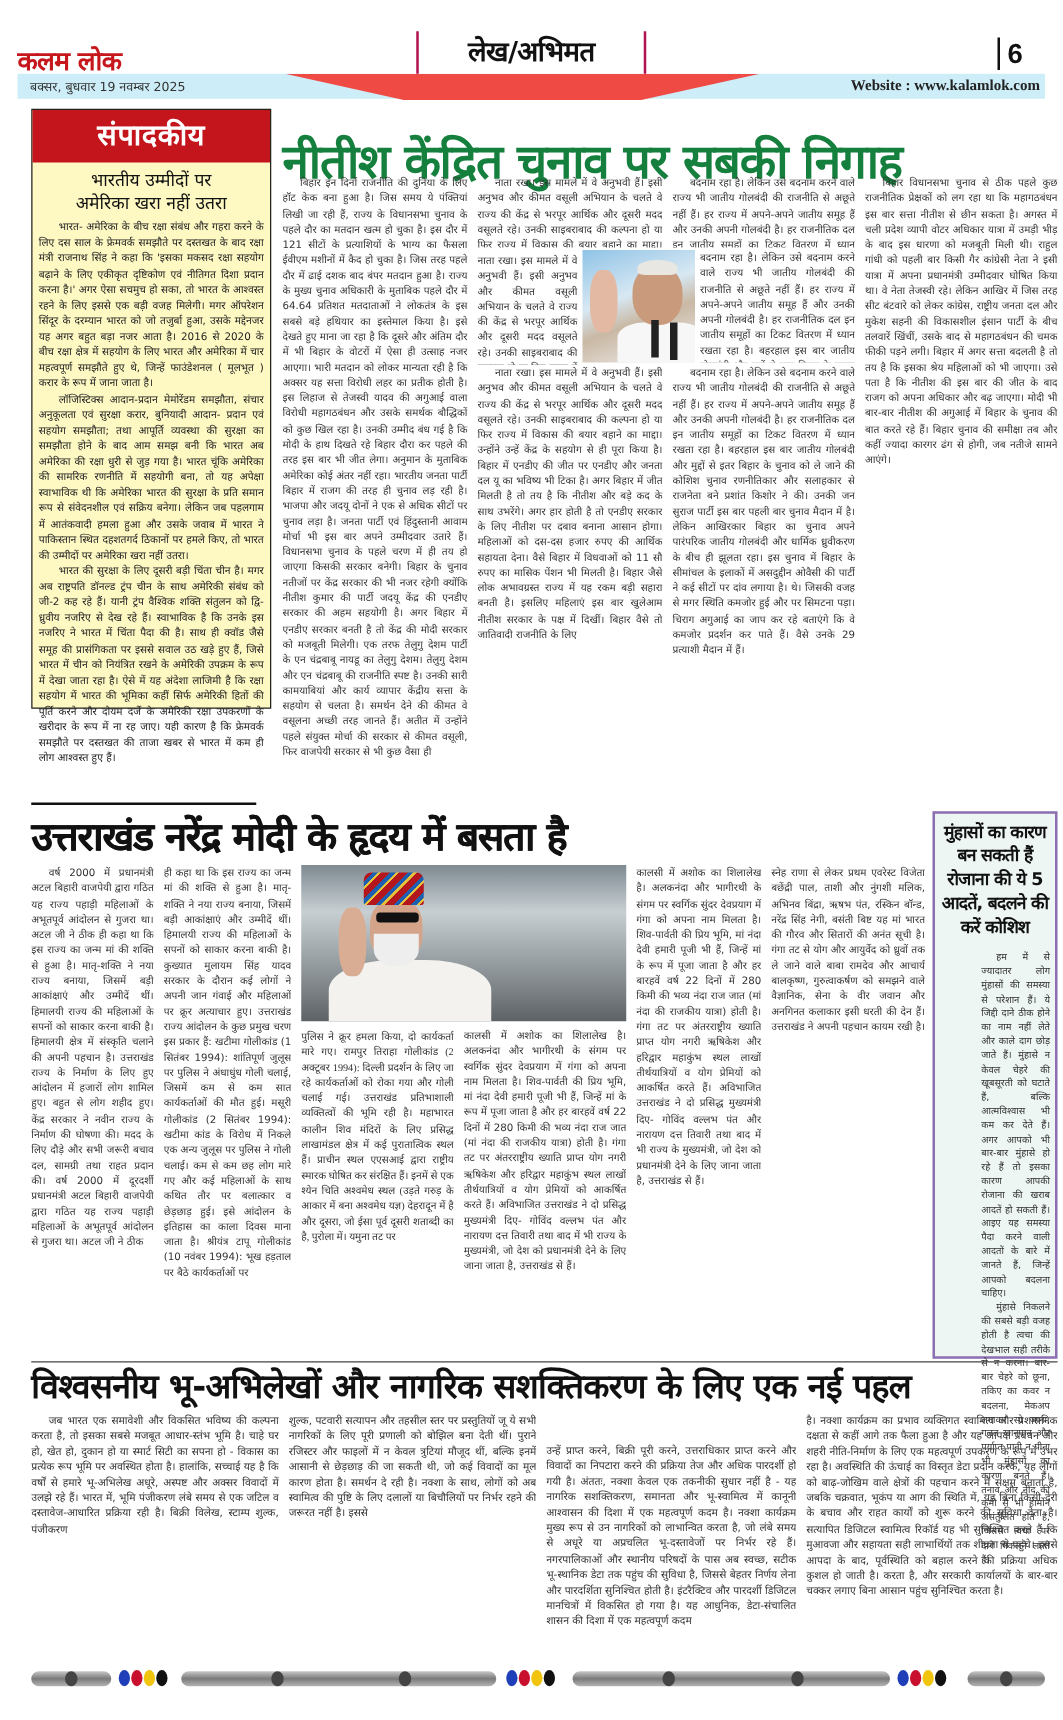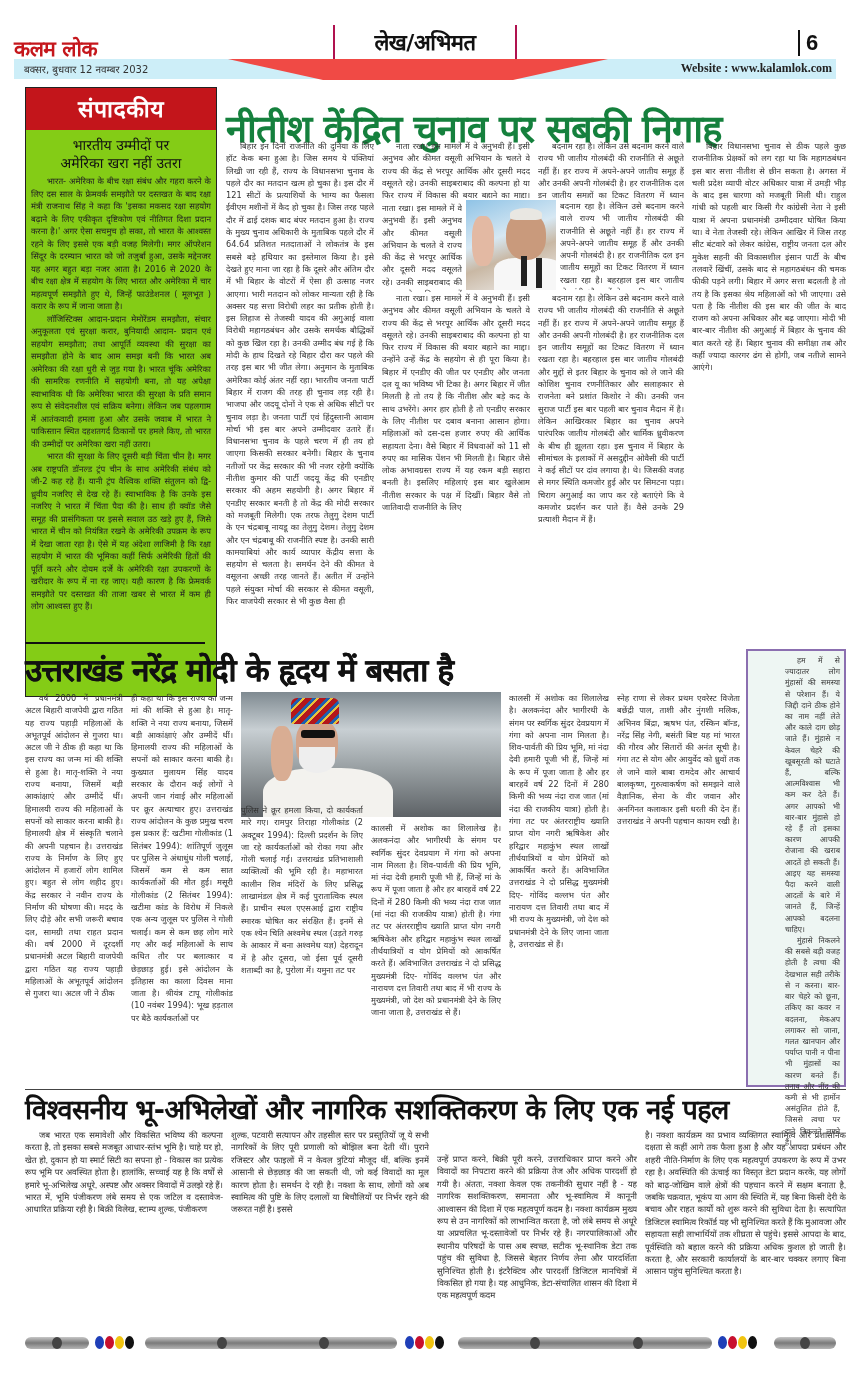--- a/index.html
+++ b/index.html
@@ -11,21 +11,21 @@
   .brand { position: absolute; left: 14px; top: 34px; font-family: "DejaVu Sans", sans-serif; font-weight: bold; font-size: 21px; color: #c5171c; letter-spacing: -0.5px; }
   .section-box { position: absolute; left: 333px; top: 25px; width: 184px; height: 35px; border-left: 2px solid #b0124f; border-right: 2px solid #b0124f; text-align: center; }
   .section-title { font-family: "DejaVu Sans", sans-serif; font-weight: bold; font-size: 22px; color: #111; line-height: 35px; letter-spacing: -0.5px; }
   .page-no { position: absolute; left: 798px; top: 30px; border-left: 2px solid #111; padding-left: 6px; font-family: "Liberation Sans", sans-serif; font-size: 22px; font-weight: bold; color: #111; line-height: 26px; }
   .dateline { position: absolute; left: 14px; top: 59px; width: 822px; height: 20px; background: #cdeef8; }
   .dateline .date { position: absolute; left: 10px; top: 3px; font-size: 10px; font-family: "DejaVu Sans", sans-serif; color: #333; }
   .dateline .web { position: absolute; right: 4px; top: 2px; font-size: 12px; font-family: "Liberation Serif", serif; color: #222; font-weight: bold; }
   .red-band { position: absolute; left: 228px; top: 59px; width: 380px; height: 21px; background: #f04a45; clip-path: polygon(0 0, 100% 0, 75% 100%, 25% 100%); }
 
   
-  .editorial { position: absolute; left: 25px; top: 87px; width: 192px; height: 610px; background: #84cc16; border: 1.5px solid #222; }
+  .editorial { position: absolute; left: 25px; top: 87px; width: 192px; height: 480px; background: #fef9c3; border: 1.5px solid #222; }
   .editorial-head { height: 42px; background: #c3151b; color: #fff; text-align: center; font-family: "DejaVu Sans", sans-serif; font-weight: bold; font-size: 23px; line-height: 42px; letter-spacing: 0.5px; }
   .editorial-title { text-align: center; font-size: 14px; line-height: 18px; color: #111; margin-top: 6px; font-family: "DejaVu Sans", sans-serif; }
   .editorial-body { padding: 3px 5px 0 5px; font-size: 8.3px; line-height: 12.5px; text-align: justify; color: #222; font-family: "DejaVu Sans", sans-serif; }
   .editorial-body p { text-indent: 16px; }
 
   
   .h1 { position: absolute; left: 226px; top: 87px; width: 620px; font-family: "DejaVu Sans", sans-serif; font-weight: bold; font-size: 38px; line-height: 44px; color: #15803d; letter-spacing: -1px; white-space: nowrap; margin-top: 20px; }
   .art1 { position: absolute; left: 226px; top: 140px; width: 620px; height: 500px; }
   .col { position: absolute; font-size: 8.2px; line-height: 12.3px; text-align: justify; color: #333; font-family: "DejaVu Sans", sans-serif; overflow: hidden; }
   .col p { text-indent: 14px; }
@@ -54,39 +54,39 @@
   .sidebox { position: absolute; left: 746px; top: 649px; width: 100px; height: 438px; border: 2px solid #8b6fb0; background: #eef6f3; }
   .sidebox-head { font-family: "DejaVu Sans", sans-serif; font-weight: bold; font-size: 14px; line-height: 19px; text-align: center; color: #111; padding: 6px 2px 4px 2px; letter-spacing: -0.6px; }
   .sidebox-body { padding: 4px 4px; font-size: 7.6px; line-height: 11.2px; text-align: justify; color: #333; font-family: "DejaVu Sans", sans-serif; margin-left: 33px; }
   .sidebox-body p { text-indent: 12px; }
 
   .rule2 { position: absolute; left: 25px; top: 1089px; width: 821px; height: 1px; background: #444; }
 
   
   .h3 { position: absolute; left: 25px; top: 1093px; width: 821px; font-family: "DejaVu Sans", sans-serif; font-weight: bold; font-size: 27px; line-height: 34px; color: #111; letter-spacing: -0.5px; white-space: nowrap; }
   .art3 { position: absolute; left: 25px; top: 1130px; width: 821px; height: 200px; }
-  .art3 .col { font-size: 8.4px; line-height: 12.4px; font-family: Liberation Serif, serif; }
+  .art3 .col { font-size: 8.4px; line-height: 12.4px; }
 
   
   .regbar { position: absolute; top: 1337px; height: 12px; border-radius: 6px; background: linear-gradient(180deg, #c7c7c7 0%, #7a7a7a 50%, #b5b5b5 100%); }
   .regbar .knob { position: absolute; top: 0; width: 10px; height: 12px; border-radius: 50%; background: #444; }
   .dots { position: absolute; top: 1336px; display: flex; gap: 1px; }
   .dots span { width: 9px; height: 13px; border-radius: 50%; display: inline-block; }
 </style>
 </head>
 <body>
 
 <div class="masthead">
   <div class="brand">कलम लोक</div>
   <div class="section-box">
     <div class="section-title">लेख/अभिमत</div>
   </div>
   <div class="page-no">6</div>
   <div class="dateline">
-    <span class="date">बक्सर, बुधवार 12 नवम्बर 2032</span>
+    <span class="date">बक्सर, बुधवार 19 नवम्बर 2025</span>
     <span class="web">Website : www.kalamlok.com</span>
   </div>
   <div class="red-band"></div>
 </div>
 
 <div class="editorial">
   <div class="editorial-head">संपादकीय</div>
   <div class="editorial-title">
     <div>भारतीय उम्मीदों पर</div>
     <div>अमेरिका खरा नहीं उतरा</div>
@@ -145,35 +145,36 @@
       <p style="text-indent:0">ही कहा था कि इस राज्य का जन्म मां की शक्ति से हुआ है। मातृ-शक्ति ने नया राज्य बनाया, जिसमें बड़ी आकांक्षाएं और उम्मीदें थीं। हिमालयी राज्य की महिलाओं के सपनों को साकार करना बाकी है। कुख्यात मुलायम सिंह यादव सरकार के दौरान कई लोगों ने अपनी जान गंवाई और महिलाओं पर क्रूर अत्याचार हुए। उत्तराखंड राज्य आंदोलन के कुछ प्रमुख चरण इस प्रकार हैं: खटीमा गोलीकांड (1 सितंबर 1994): शांतिपूर्ण जुलूस पर पुलिस ने अंधाधुंध गोली चलाई, जिसमें कम से कम सात कार्यकर्ताओं की मौत हुई। मसूरी गोलीकांड (2 सितंबर 1994): खटीमा कांड के विरोध में निकले एक अन्य जुलूस पर पुलिस ने गोली चलाई। कम से कम छह लोग मारे गए और कई महिलाओं के साथ कथित तौर पर बलात्कार व छेड़छाड़ हुई। इसे आंदोलन के इतिहास का काला दिवस माना जाता है। श्रीयंत्र टापू गोलीकांड (10 नवंबर 1994): भूख हड़ताल पर बैठे कार्यकर्ताओं पर</p>
     </div>
   <div class="modi-photo" style="left:216px;top:0;">
     <div class="coat"></div>
     <div class="face"></div>
     <div class="beard"></div>
     <div class="glasses"></div>
     <div class="cap"></div>
     <div class="hands"></div>
   </div>
-  <div class="col" style="left:216px;top:112px;width:122px;height:265px;">
+  <div class="col" style="left:216px;top:132px;width:122px;height:265px;font-family:Liberation Serif, serif;">
       <p style="text-indent:0">पुलिस ने क्रूर हमला किया, दो कार्यकर्ता मारे गए। रामपुर तिराहा गोलीकांड (2 अक्टूबर 1994): दिल्ली प्रदर्शन के लिए जा रहे कार्यकर्ताओं को रोका गया और गोली चलाई गई। उत्तराखंड प्रतिभाशाली व्यक्तित्वों की भूमि रही है। महाभारत कालीन शिव मंदिरों के लिए प्रसिद्ध लाखामंडल क्षेत्र में कई पुरातात्विक स्थल हैं। प्राचीन स्थल एएसआई द्वारा राष्ट्रीय स्मारक घोषित कर संरक्षित हैं। इनमें से एक श्येन चिति अश्वमेध स्थल (उड़ते गरुड़ के आकार में बना अश्वमेध यज्ञ) देहरादून में है और दूसरा, जो ईसा पूर्व दूसरी शताब्दी का है, पुरोला में। यमुना तट पर</p>
     </div>
   <div class="col" style="left:346px;top:130px;width:130px;height:265px;">
       <p style="text-indent:0">कालसी में अशोक का शिलालेख है। अलकनंदा और भागीरथी के संगम पर स्वर्गिक सुंदर देवप्रयाग में गंगा को अपना नाम मिलता है। शिव-पार्वती की प्रिय भूमि, मां नंदा देवी हमारी पूजी भी हैं, जिन्हें मां के रूप में पूजा जाता है और हर बारहवें वर्ष 22 दिनों में 280 किमी की भव्य नंदा राज जात (मां नंदा की राजकीय यात्रा) होती है। गंगा तट पर अंतरराष्ट्रीय ख्याति प्राप्त योग नगरी ऋषिकेश और हरिद्वार महाकुंभ स्थल लाखों तीर्थयात्रियों व योग प्रेमियों को आकर्षित करते हैं। अविभाजित उत्तराखंड ने दो प्रसिद्ध मुख्यमंत्री दिए- गोविंद वल्लभ पंत और नारायण दत्त तिवारी तथा बाद में भी राज्य के मुख्यमंत्री, जो देश को प्रधानमंत्री देने के लिए जाना जाता है, उत्तराखंड से हैं।</p>
     </div>
   <div class="col" style="left:484px;top:0;width:100px;height:395px;">
       <p style="text-indent:0">कालसी में अशोक का शिलालेख है। अलकनंदा और भागीरथी के संगम पर स्वर्गिक सुंदर देवप्रयाग में गंगा को अपना नाम मिलता है। शिव-पार्वती की प्रिय भूमि, मां नंदा देवी हमारी पूजी भी हैं, जिन्हें मां के रूप में पूजा जाता है और हर बारहवें वर्ष 22 दिनों में 280 किमी की भव्य नंदा राज जात (मां नंदा की राजकीय यात्रा) होती है। गंगा तट पर अंतरराष्ट्रीय ख्याति प्राप्त योग नगरी ऋषिकेश और हरिद्वार महाकुंभ स्थल लाखों तीर्थयात्रियों व योग प्रेमियों को आकर्षित करते हैं। अविभाजित उत्तराखंड ने दो प्रसिद्ध मुख्यमंत्री दिए- गोविंद वल्लभ पंत और नारायण दत्त तिवारी तथा बाद में भी राज्य के मुख्यमंत्री, जो देश को प्रधानमंत्री देने के लिए जाना जाता है, उत्तराखंड से हैं।</p>
     </div>
   <div class="col" style="left:592px;top:0;width:123px;height:395px;">
       <p style="text-indent:0">स्नेह राणा से लेकर प्रथम एवरेस्ट विजेता बछेंद्री पाल, ताशी और नुंगशी मलिक, अभिनव बिंद्रा, ऋषभ पंत, रस्किन बॉन्ड, नरेंद्र सिंह नेगी, बसंती बिष्ट यह मां भारत की गौरव और सितारों की अनंत सूची है। गंगा तट से योग और आयुर्वेद को ध्रुवों तक ले जाने वाले बाबा रामदेव और आचार्य बालकृष्ण, गुरुत्वाकर्षण को समझने वाले वैज्ञानिक, सेना के वीर जवान और अनगिनत कलाकार इसी धरती की देन हैं। उत्तराखंड ने अपनी पहचान कायम रखी है।</p>
     </div>
 </div>
 
 <div class="sidebox">
+  <div class="sidebox-head">मुंहासों का कारण बन सकती हैं रोजाना की ये 5 आदतें, बदलने की करें कोशिश</div>
   <div class="sidebox-body">
     <p>हम में से ज्यादातर लोग मुंहासों की समस्या से परेशान हैं। ये जिद्दी दाने ठीक होने का नाम नहीं लेते और काले दाग छोड़ जाते हैं। मुंहासे न केवल चेहरे की खूबसूरती को घटाते हैं, बल्कि आत्मविश्वास भी कम कर देते हैं। अगर आपको भी बार-बार मुंहासे हो रहे हैं तो इसका कारण आपकी रोजाना की खराब आदतें हो सकती हैं। आइए यह समस्या पैदा करने वाली आदतों के बारे में जानते हैं, जिन्हें आपको बदलना चाहिए।</p>
     <p>मुंहासे निकलने की सबसे बड़ी वजह होती है त्वचा की देखभाल सही तरीके से न करना। बार-बार चेहरे को छूना, तकिए का कवर न बदलना, मेकअप लगाकर सो जाना, गलत खानपान और पर्याप्त पानी न पीना भी मुंहासों का कारण बनते हैं। तनाव और नींद की कमी से भी हार्मोन असंतुलित होते हैं, जिससे त्वचा पर दाने निकलने लगते हैं।</p>
   </div>
 </div>
 
 <div class="rule2"></div>
 
 <h2 class="h3">विश्वसनीय भू-अभिलेखों और नागरिक सशक्तिकरण के लिए एक नई पहल</h2>
 <div class="art3">

